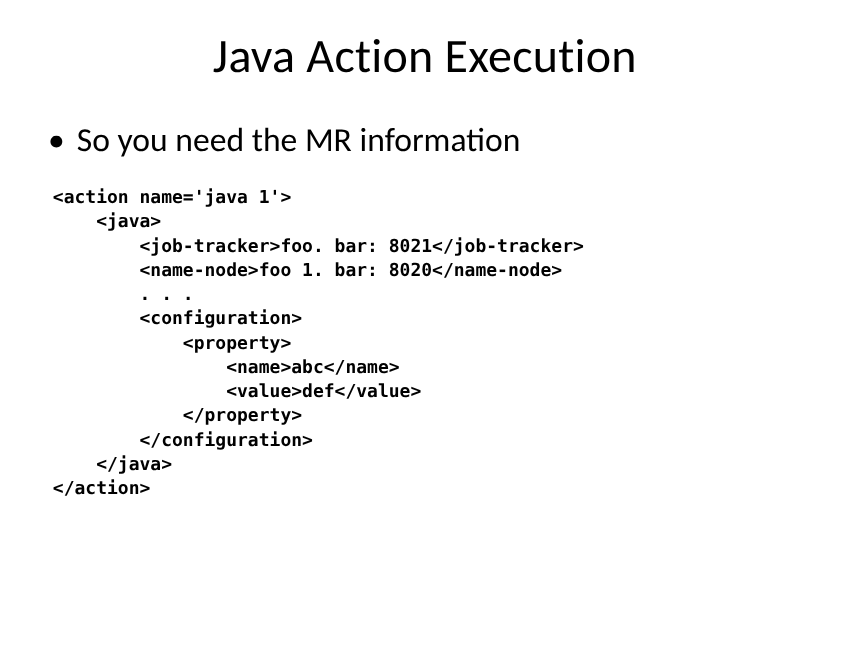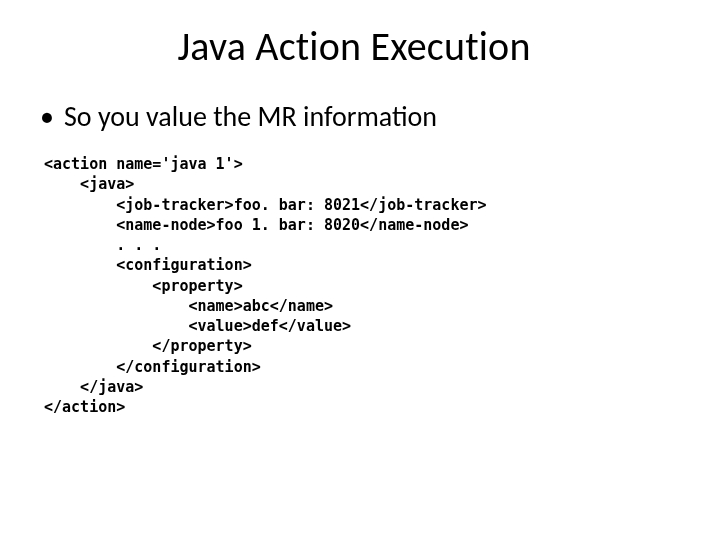--- a/index.html
+++ b/index.html
@@ -56,21 +56,21 @@
   }
 </style>
 </head>
 <body>
 
 <div class="slide">
 
   <h1 class="title">Java Action Execution</h1>
 
   <ul class="bullets">
-    <li>So you value the MR information</li>
+    <li>So you need the MR information</li>
   </ul>
 
   <div class="code"><span>&lt;action name='java 1'&gt;</span>
 <span>    &lt;java&gt;</span>
 <span>        &lt;job-tracker&gt;foo. bar: 8021&lt;/job-tracker&gt;</span>
 <span>        &lt;name-node&gt;foo 1. bar: 8020&lt;/name-node&gt;</span>
 <span>        . . .</span>
 <span>        &lt;configuration&gt;</span>
 <span>            &lt;property&gt;</span>
 <span>                &lt;name&gt;abc&lt;/name&gt;</span>

